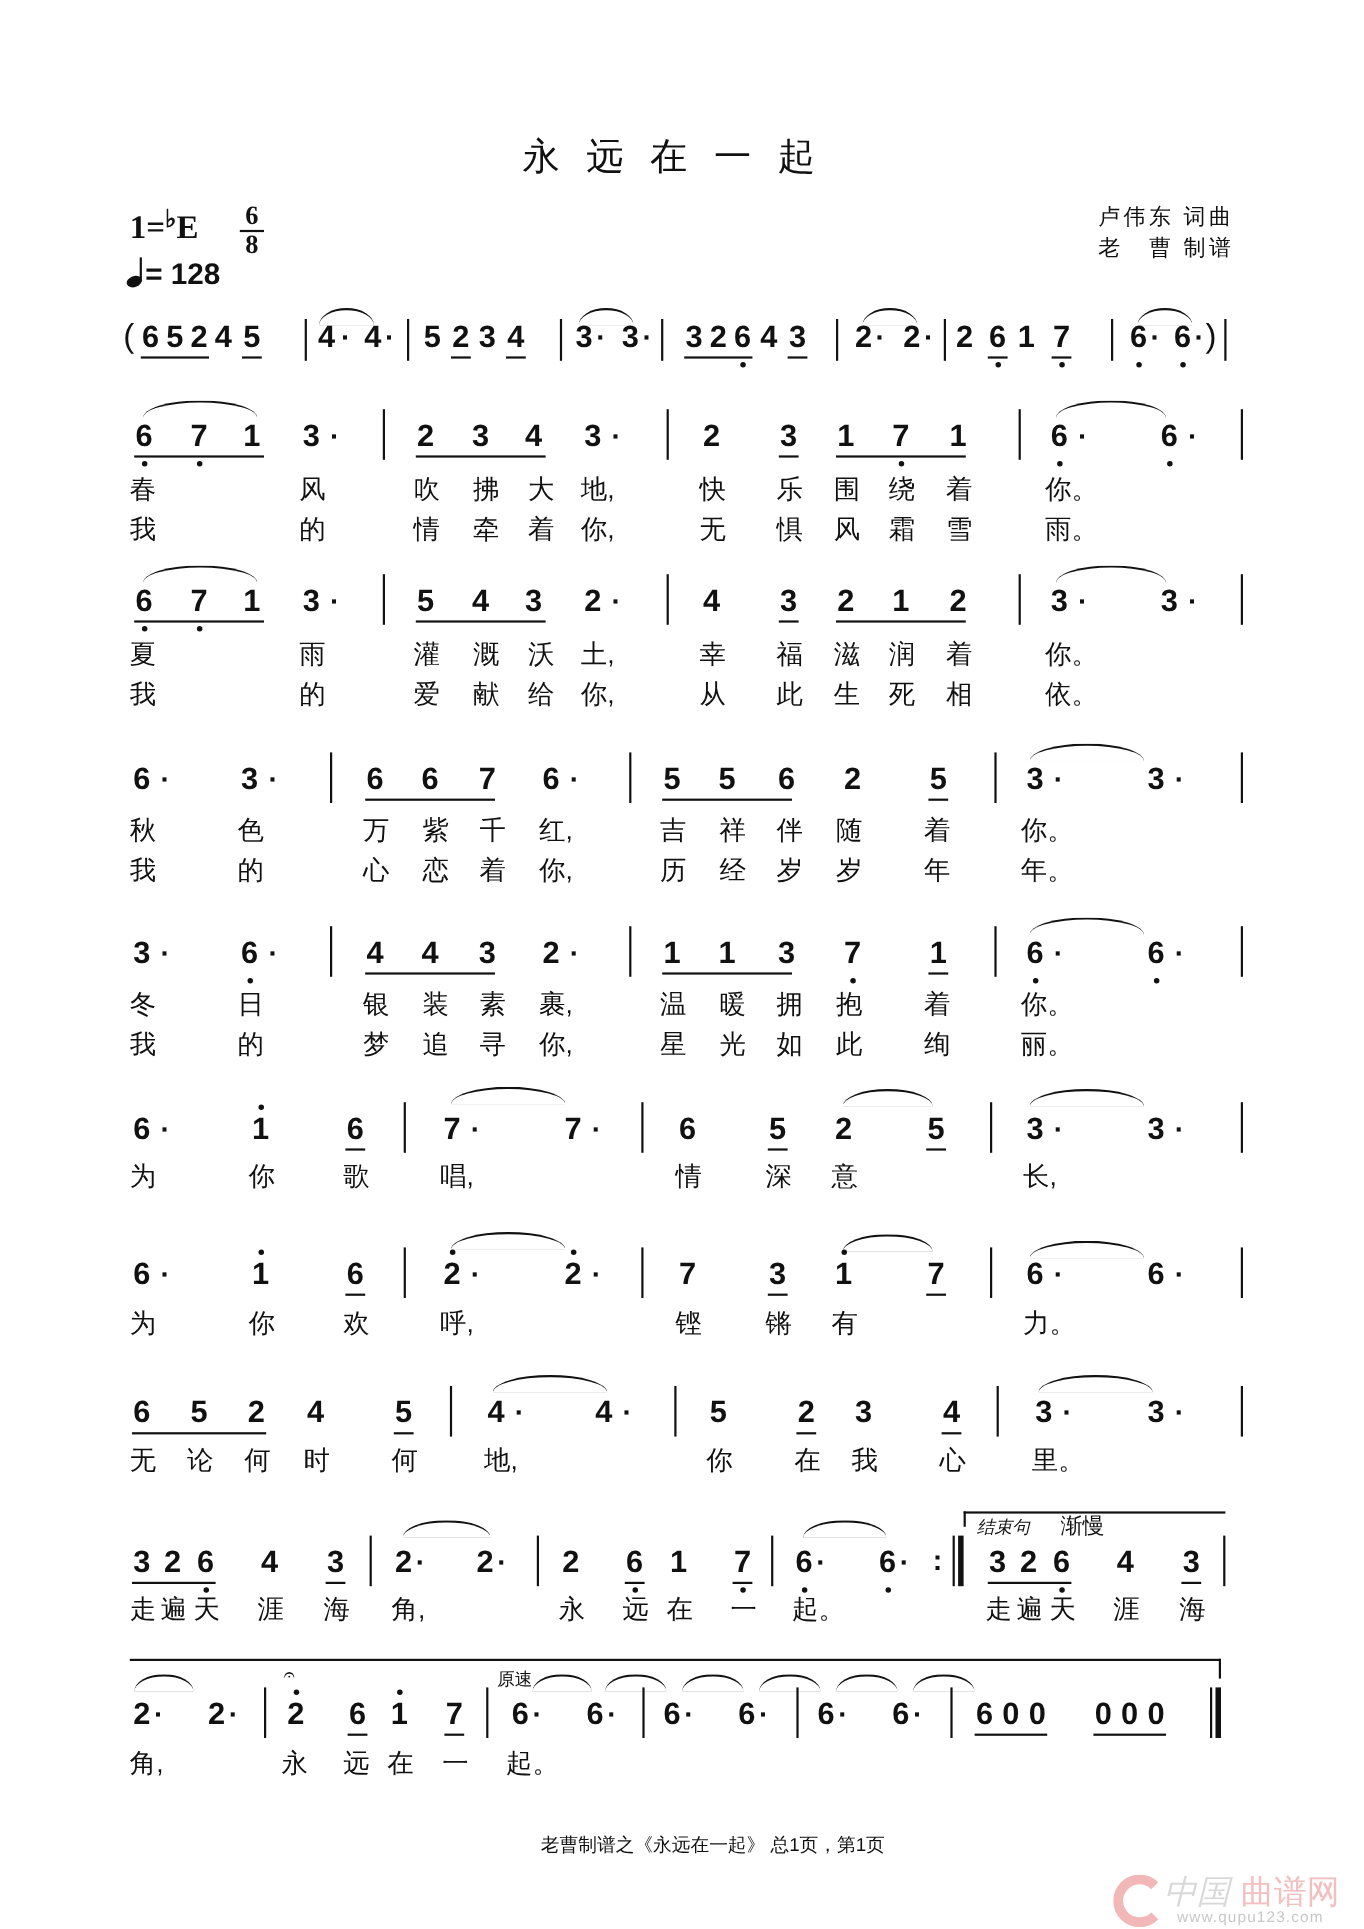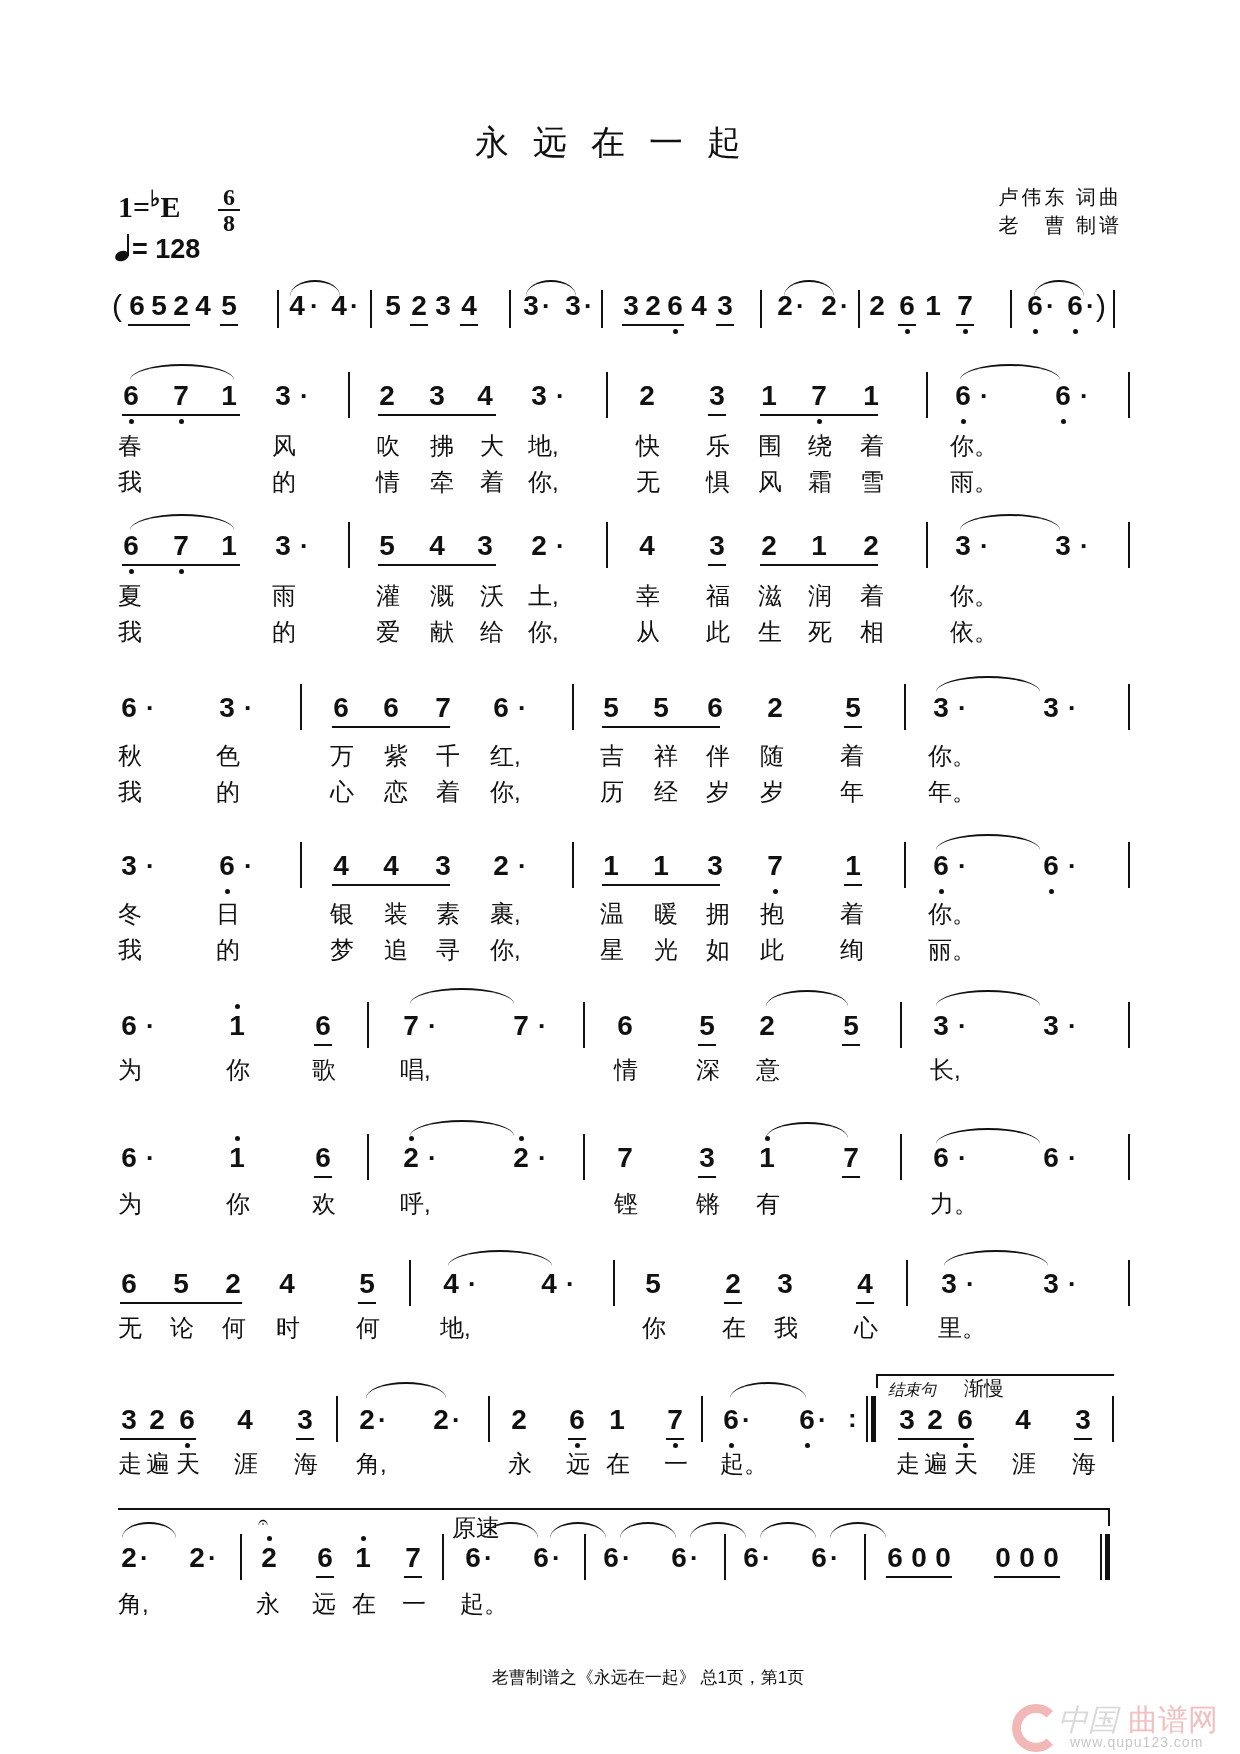--- a/index.html
+++ b/index.html
@@ -542,21 +542,21 @@
     <span class="dot" style="left:208px">·</span>
   <div class="bl" style="left:240px;top:-8px;height:46px"></div>
   <span style="position:absolute;left:258px;top:-30px;font-size:18px;">𝄐</span>
   <span class="n" style="left:258px">2<i class="hd"></i></span>
   <span class="n" style="left:314px">6</span>
     <span class="n" style="left:352px">1<i class="hd"></i></span>
     <span class="n" style="left:402px">7</span>
   <div class="ul" style="left:316px;top:34px;width:18px"></div>
     <div class="ul" style="left:404px;top:34px;width:18px"></div>
   <div class="bl" style="left:442px;top:-8px;height:46px"></div>
-  <span class="ly" style="left:452px;top:-28px;font-size:24px">原速</span>
+  <span class="ly" style="left:452px;top:-28px;font-size:16px">原速</span>
   <div class="tie" style="left:484px;top:-20px;width:54px"></div>
   <div class="tie" style="left:550px;top:-20px;width:56px"></div>
   <div class="tie" style="left:620px;top:-20px;width:56px"></div>
   <div class="tie" style="left:690px;top:-20px;width:56px"></div>
   <div class="tie" style="left:760px;top:-20px;width:56px"></div>
   <div class="tie" style="left:830px;top:-20px;width:56px"></div>
   <span class="n" style="left:462px">6</span>
     <span class="dot" style="left:484px">·</span>
     <span class="n" style="left:530px">6</span>
     <span class="dot" style="left:552px">·</span>

